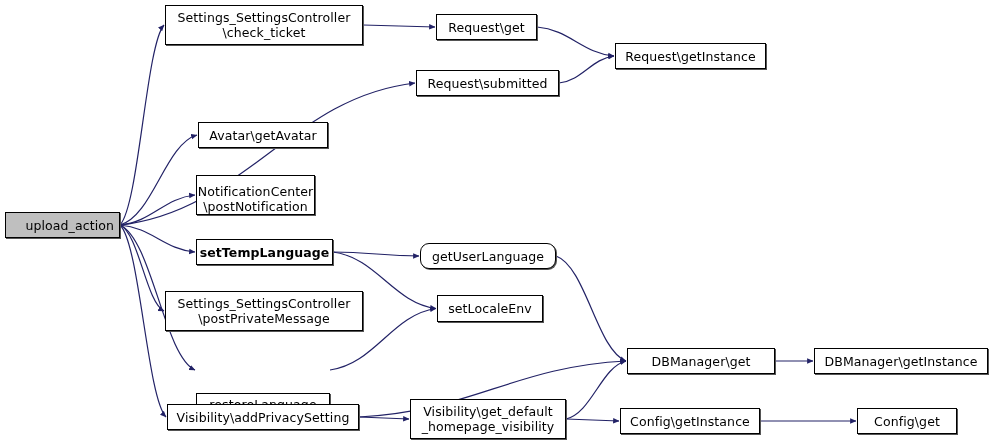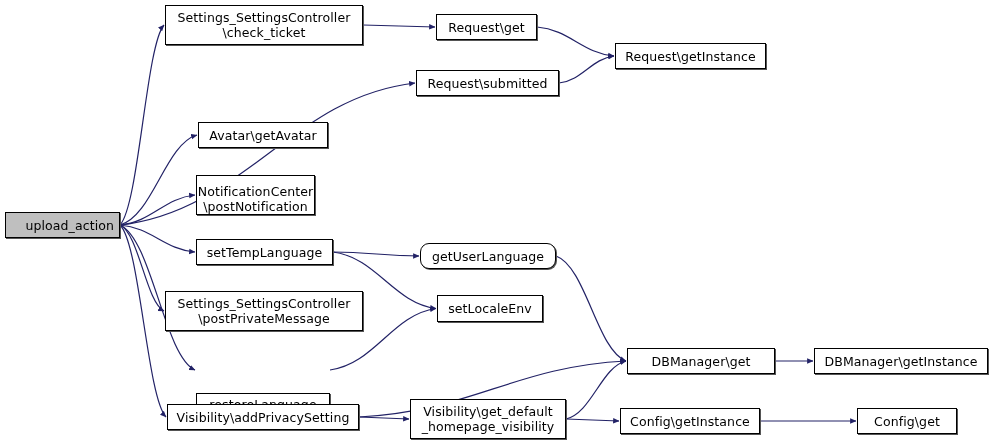--- a/index.html
+++ b/index.html
@@ -91,21 +91,21 @@
   <div id="node-layer">
       <div class="node current" style="left: 5px; top: 212px; width: 115px; height: 26px;"><span class="node-label">upload_action</span></div>
       <div class="node" style="left: 165px; top: 5px; width: 198px; height: 40px;"><span class="node-label">Settings_SettingsController
 \check_ticket</span></div>
       <div class="node" style="left: 436px; top: 14px; width: 101px; height: 26px;"><span class="node-label">Request\get</span></div>
       <div class="node" style="left: 615px; top: 43px; width: 151px; height: 26px;"><span class="node-label">Request\getInstance</span></div>
       <div class="node" style="left: 416px; top: 70px; width: 143px; height: 26px;"><span class="node-label">Request\submitted</span></div>
       <div class="node" style="left: 198px; top: 122px; width: 130px; height: 26px;"><span class="node-label">Avatar\getAvatar</span></div>
       <div class="node" style="left: 196px; top: 175px; width: 119px; height: 40px; align-items: flex-end;"><span class="node-label">NotificationCenter
 \postNotification</span></div>
-      <div class="node" style="left: 196px; top: 239px; width: 137px; height: 26px;"><span class="node-label">setTempLanguage</span></div>
+      <div class="node" style="left: 196px; top: 239px; width: 137px; height: 26px; font-weight: bold;"><span class="node-label">setTempLanguage</span></div>
       <div class="node" style="left: 420px; top: 243px; width: 136px; height: 26px; border-radius: 9px;"><span class="node-label">getUserLanguage</span></div>
       <div class="node" style="left: 165px; top: 291px; width: 198px; height: 40px;"><span class="node-label">Settings_SettingsController
 \postPrivateMessage</span></div>
       <div class="node" style="left: 437px; top: 295px; width: 106px; height: 27px;"><span class="node-label">setLocaleEnv</span></div>
       <div class="node" style="left: 196px; top: 357px; width: 134px; height: 23px; margin-top: 36px;"><span class="node-label">restoreLanguage</span></div>
       <div class="node" style="left: 627px; top: 348px; width: 148px; height: 26px;"><span class="node-label">DBManager\get</span></div>
       <div class="node" style="left: 814px; top: 348px; width: 174px; height: 26px;"><span class="node-label">DBManager\getInstance</span></div>
       <div class="node" style="left: 167px; top: 404px; width: 192px; height: 26px;"><span class="node-label">Visibility\addPrivacySetting</span></div>
       <div class="node" style="left: 410px; top: 399px; width: 156px; height: 40px;"><span class="node-label">Visibility\get_default
 _homepage_visibility</span></div>

